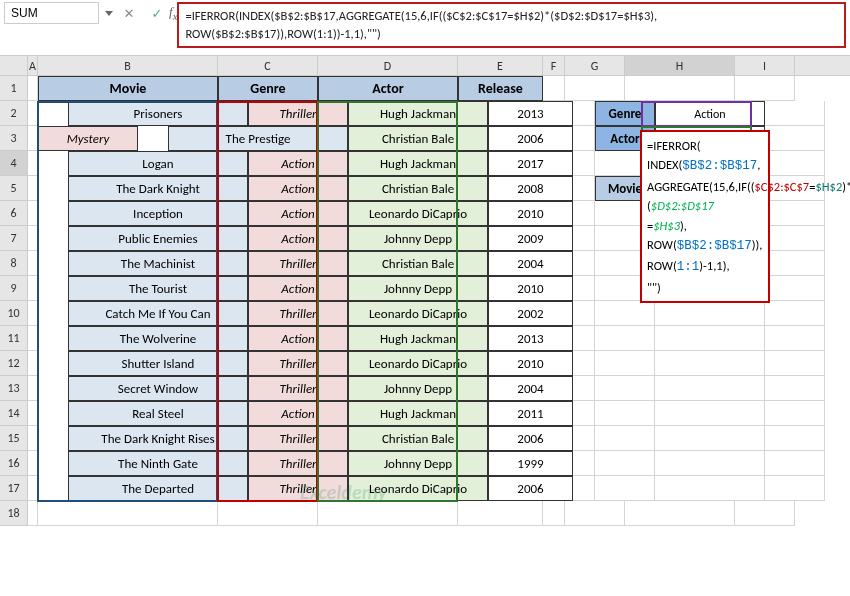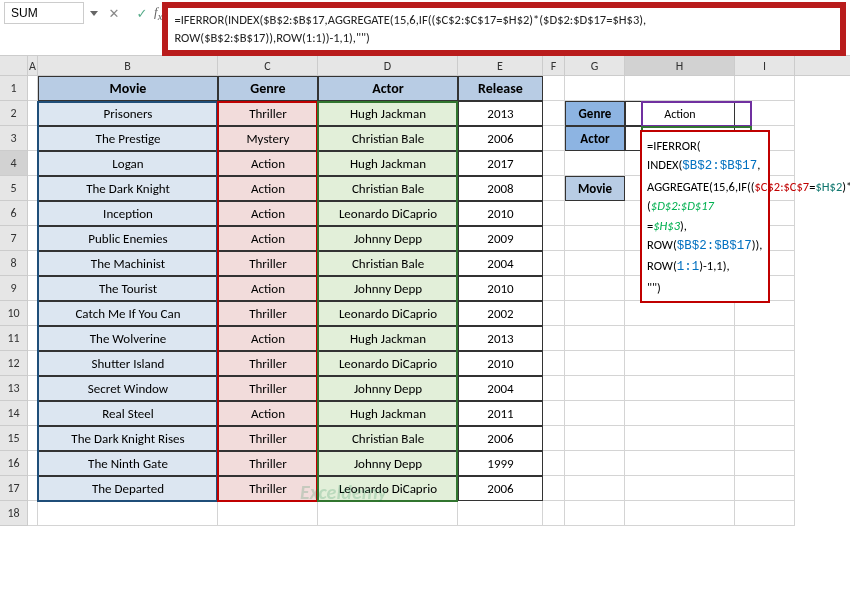--- a/index.html
+++ b/index.html
@@ -1,35 +1,35 @@
 <!DOCTYPE html>
 <html><head>
 <meta charset="utf-8">
 <style>
 * { box-sizing: border-box; margin: 0; padding: 0; }
 body { font-family: Calibri, Arial, sans-serif; font-size: 13px; background: #fff; width: 850px; height: 596px; overflow: hidden; position: relative; }
 .namebox-row { display: flex; align-items: flex-start; height: 56px; border-bottom: 1px solid #ccc; background: #fff; padding: 2px 4px; }
-.namebox { width: 80px; height: 22px; border: 1px solid #ccc; background: #fff; padding: 2px 6px; font-size: 12px; }
+.namebox { width: 95px; height: 22px; border: 1px solid #ccc; background: #fff; padding: 2px 6px; font-size: 12px; }
 .fbtn { width: 24px; height: 22px; display: inline-flex; align-items: center; justify-content: center; color: #888; margin-left: 4px; }
 .fbtn.check { color: #5a8; }
 .fx { font-style: italic; font-family: 'Times New Roman', serif; margin: 0 0; color: #666; }
-.formula-bar { flex: 1; border: 6px solid #b91c1c; background: #fff; padding: 3px 6px; font-size: 12.5px; line-height: 1.45; color: #222; }
+.formula-bar { flex: 1; border: 2px solid #b91c1c; background: #fff; padding: 3px 6px; font-size: 12.5px; line-height: 1.45; color: #222; }
 .sheet { position: relative; }
 .col-headers { display: flex; background: #e6e6e6; height: 20px; border-bottom: 1px solid #ccc; }
 .ch { border-right: 1px solid #ccc; text-align: center; font-size: 12px; color: #333; line-height: 20px; background: #e6e6e6; }
 .ch.sel { background: #d2d2d2; }
 .row { display: flex; height: 25px; }
 .rh { width: 28px; background: #e6e6e6; border-right: 1px solid #ccc; border-bottom: 1px solid #ccc; text-align: center; font-size: 12px; color: #333; line-height: 25px; }
 .rh.sel { background: #d2d2d2; }
 .cell { border-right: 1px solid #d4d4d4; border-bottom: 1px solid #d4d4d4; padding: 0 4px; display: flex; align-items: center; justify-content: center; font-size: 13px; }
 .wA { width: 10px; } .wB { width: 180px; } .wC { width: 100px; } .wD { width: 140px; } .wE { width: 85px; } .wF { width: 22px; } .wG { width: 60px; } .wH { width: 110px; } .wI { width: 60px; }
 .hdr { font-weight: bold; background: #b8cce4; border: 1px solid #333 !important; font-size: 14px; }
 .hdr2 { font-weight: bold; background: #b8cce4; border: 1px solid #333 !important; font-size: 13px; }
 .tcell { border: 1px solid #333 !important; }
-.bB { background: #dce6f1; } .bC { background: #f2dcdb; } .bD { background: #e2efd9; }
+.bB { background: #dce6f1; margin-left: 30px; } .bC { background: #f2dcdb; font-style: italic; } .bD { background: #e2efd9; }
 .lookup-h { font-weight: bold; background: #8db4e2; border: 1px solid #333 !important; }
 .lookup-v { background: #fff; border: 1px solid #333 !important; font-size: 12px; }
 .sel-range { position: absolute; border: 2px solid #31752f; pointer-events: none; }
 .sel-range.blue { border-color: #1f4e79; }
 .sel-range.red { border-color: #c00000; }
 .sel-range.purple { border-color: #7030a0; }
 .formula-cell { position: absolute; left: 640px; top: 130px; width: 130px; border: 2.5px solid #c00000; background: #fff; padding: 4px 5px; font-size: 12.5px; line-height: 1.55; font-family: Calibri, Arial; }
 .formula-cell .blue { color: #0070c0; font-family: Liberation Mono, monospace; } .formula-cell .green { color: #00b050; font-style: italic; } .formula-cell .red { color: #c00000; } .formula-cell .purple { color: #0f766e; }
 .watermark { position: absolute; left: 300px; top: 480px; font-size: 20px; color: rgba(0,120,60,0.18); font-style: italic; font-weight: bold; pointer-events: none; }
 .dd { width:0; height:0; border-left:4px solid transparent; border-right:4px solid transparent; border-top:5px solid #666; display:inline-block; margin-left:6px; vertical-align:middle; }
@@ -84,22 +84,22 @@
         <div class="cell wD tcell bD">Hugh Jackman</div>
         <div class="cell wE tcell">2013</div>
         <div class="cell wF"></div>
         <div class="cell wG lookup-h">Genre</div>
         <div class="cell wH lookup-v">Action</div>
         <div class="cell wI"></div>
       </div>
       <div class="row">
         <div class="rh">3</div>
         <div class="cell wA"></div>
+        <div class="cell wC tcell bC">Mystery</div>
         <div class="cell wB tcell bB">The Prestige</div>
-        <div class="cell wC tcell bC">Mystery</div>
         <div class="cell wD tcell bD">Christian Bale</div>
         <div class="cell wE tcell">2006</div>
         <div class="cell wF"></div>
         <div class="cell wG lookup-h">Actor</div>
         <div class="cell wH lookup-v">Hugh Jackman</div>
         <div class="cell wI"></div>
       </div>
       <div class="row">
         <div class="rh sel">4</div>
         <div class="cell wA"></div>

